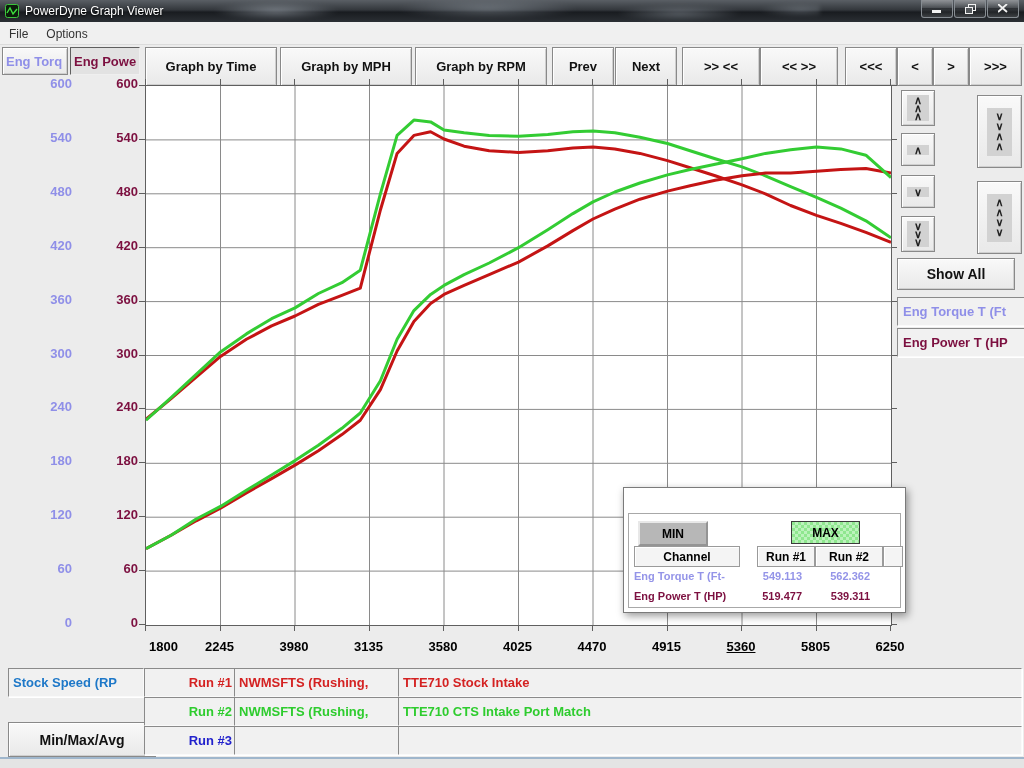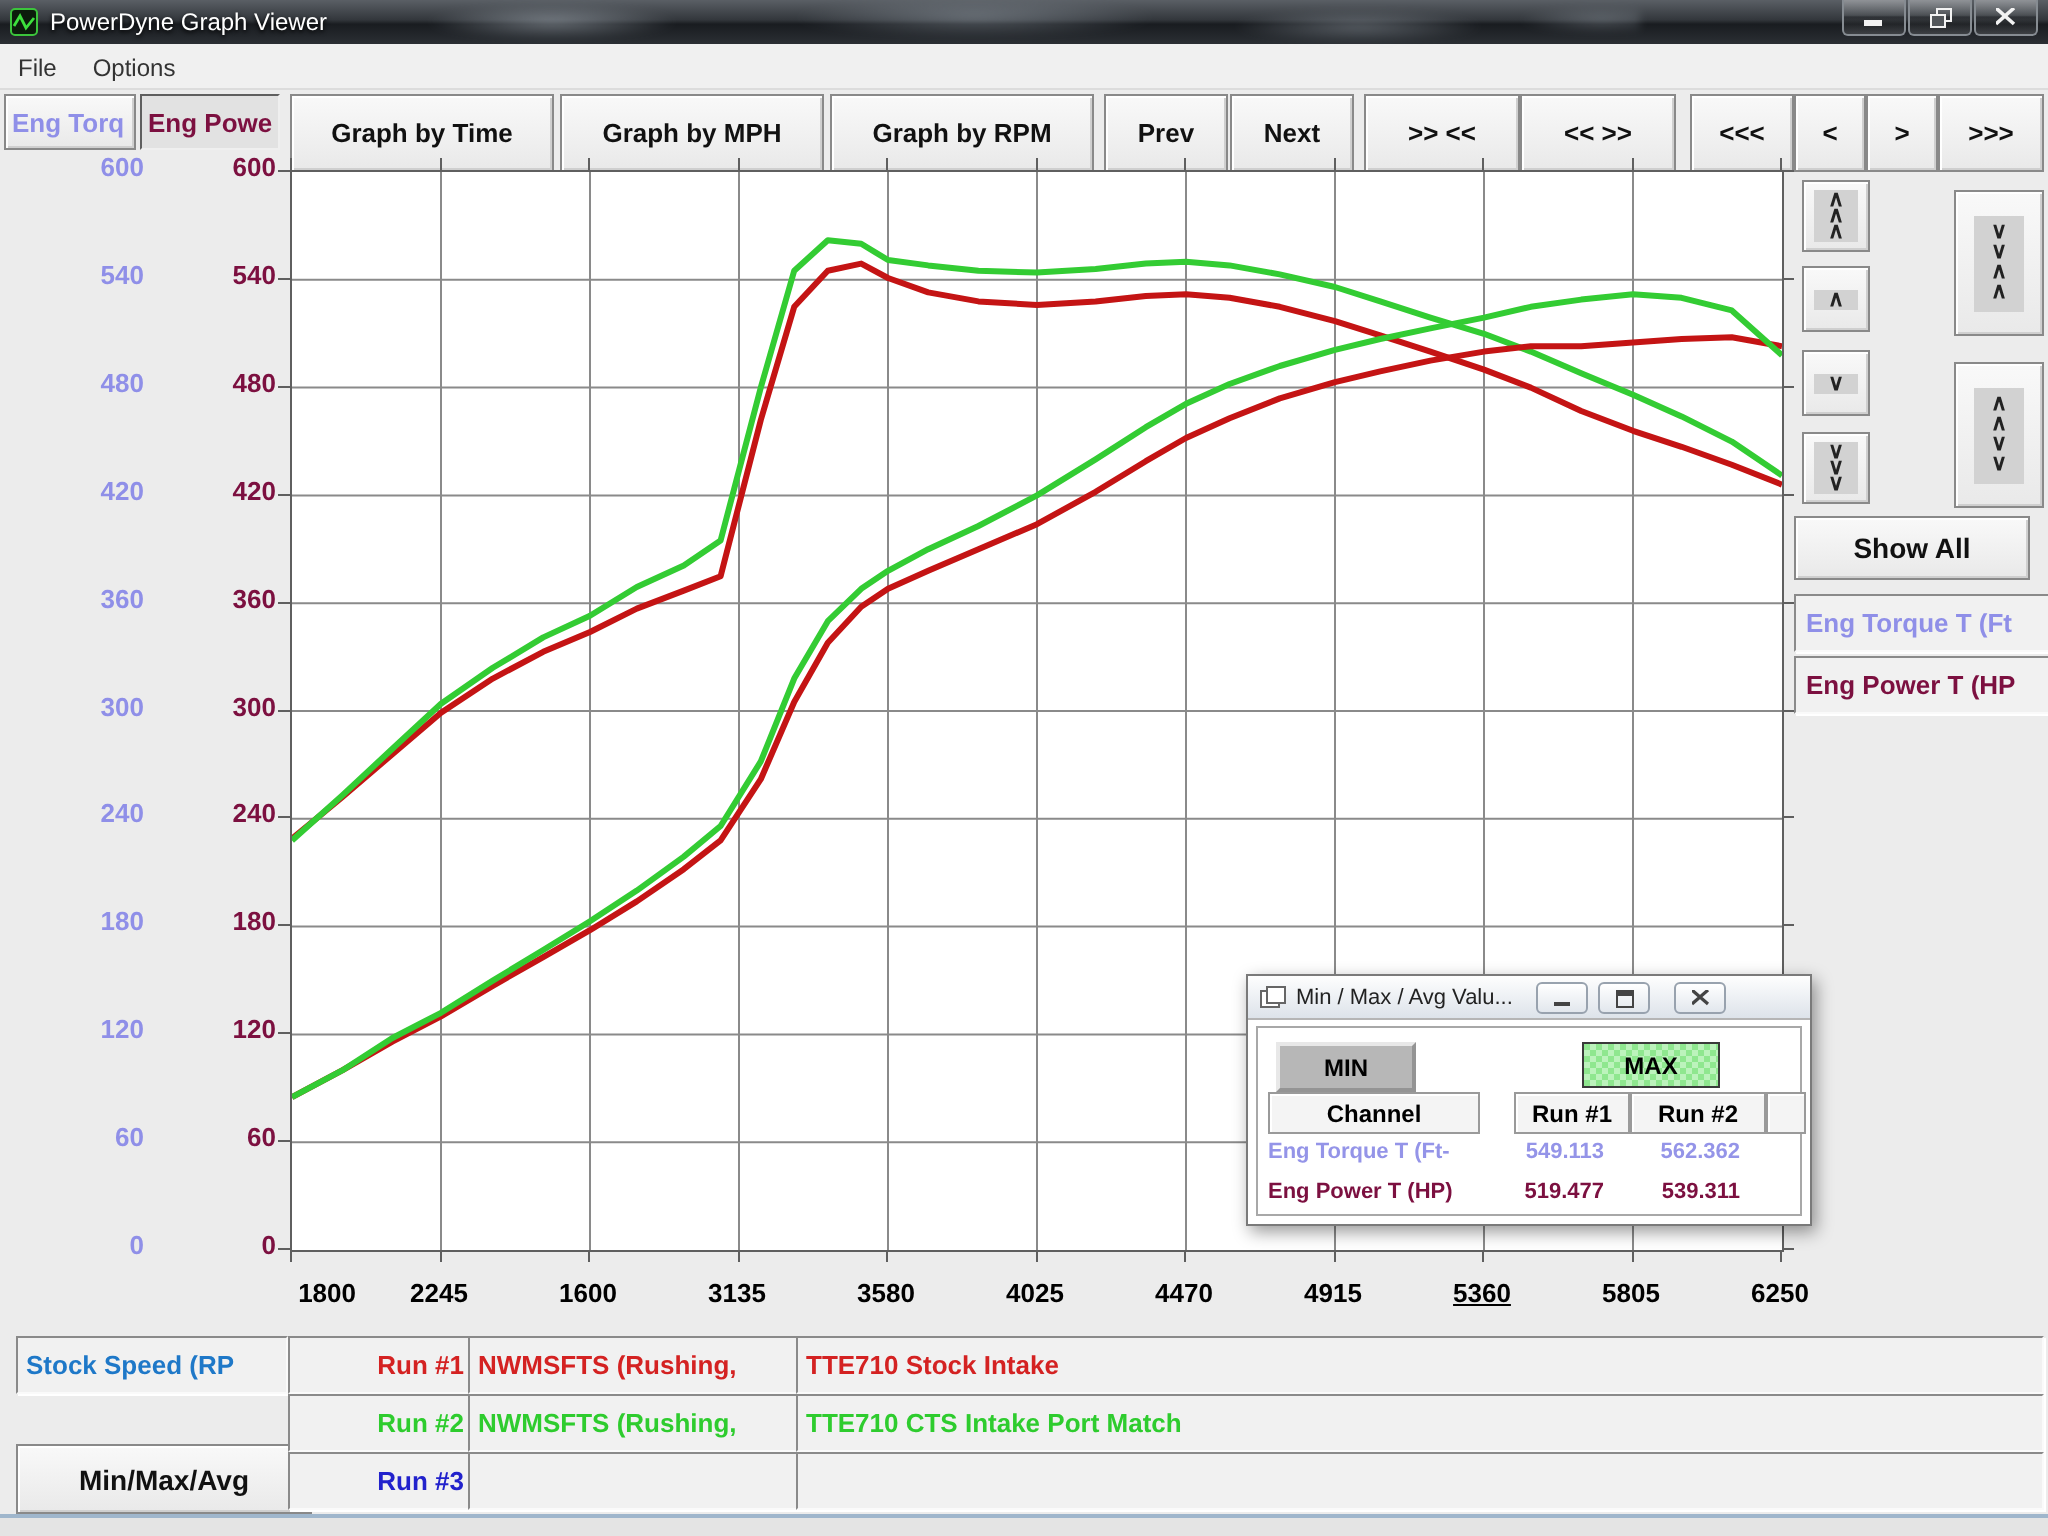--- a/index.html
+++ b/index.html
@@ -178,21 +178,21 @@
       <line y1="0" y2="539" x1="670.5" x2="670.5" stroke="#8a8a8a"></line>
       <polyline points="0.0,333.3 25.1,312.6 50.2,291.1 74.5,270.4 100.4,253.3 125.6,239.9 149.0,230.0 172.4,218.3 195.9,209.3 214.3,202.1 234.4,124.0 251.1,67.4 267.9,49.4 284.6,45.8 298.0,53.0 318.1,60.2 343.2,64.7 372.5,66.5 401.8,64.7 426.9,62.0 447.0,61.1 468.8,62.9 493.9,67.4 521.5,74.6 544.1,81.7 569.2,89.8 596.0,98.8 619.4,107.8 644.6,119.5 670.5,129.4 694.8,137.4 719.9,146.4 745.0,156.3" fill="none" stroke="#c41414" stroke-width="3" stroke-linejoin="round"></polyline>
       <polyline points="0.0,334.2 25.1,311.7 50.2,288.4 74.5,265.9 100.4,247.9 125.6,232.7 149.0,221.9 172.4,207.5 195.9,196.7 214.3,184.2 234.4,107.8 251.1,49.4 267.9,34.1 284.6,35.9 298.0,44.0 318.1,46.7 343.2,49.4 372.5,50.3 401.8,48.5 426.9,45.8 447.0,44.9 468.8,46.7 493.9,51.2 521.5,57.5 544.1,64.7 569.2,72.8 596.0,80.9 619.4,89.8 644.6,100.6 670.5,111.4 694.8,122.2 719.9,134.8 745.0,151.8" fill="none" stroke="#33cc33" stroke-width="3" stroke-linejoin="round"></polyline>
       <polyline points="0.0,462.6 25.1,449.2 50.2,434.8 74.5,422.2 100.4,406.9 125.6,392.6 149.0,379.1 172.4,364.7 195.9,348.6 214.3,334.2 234.4,303.6 251.1,265.0 267.9,235.4 284.6,217.4 298.0,208.4 318.1,199.4 343.2,188.6 372.5,176.1 401.8,159.9 426.9,144.6 447.0,133.0 468.8,123.1 493.9,113.2 521.5,105.1 544.1,99.7 569.2,94.3 596.0,89.8 619.4,87.1 644.6,87.1 670.5,85.3 694.8,83.5 719.9,82.6 745.0,87.1" fill="none" stroke="#c41414" stroke-width="3" stroke-linejoin="round"></polyline>
       <polyline points="0.0,462.6 25.1,449.2 50.2,433.0 74.5,420.4 100.4,404.3 125.6,389.0 149.0,374.6 172.4,359.3 195.9,342.3 214.3,327.0 234.4,294.7 251.1,253.3 267.9,224.6 284.6,208.4 298.0,199.4 318.1,188.6 343.2,177.0 372.5,161.7 401.8,143.7 426.9,127.6 447.0,115.9 468.8,106.0 493.9,97.0 521.5,88.9 544.1,83.5 569.2,78.2 596.0,72.8 619.4,67.4 644.6,63.8 670.5,61.1 694.8,62.9 719.9,69.2 745.0,91.6" fill="none" stroke="#33cc33" stroke-width="3" stroke-linejoin="round"></polyline>
     </svg>
 </div>
 <div id="xaxis">
     <div class="xlab" style="left: 112px; top: 639px; text-align: right;">1800</div>
     <div class="xlab" style="left: 186.5px; top: 639px;">2245</div>
-    <div class="xlab" style="left: 261px; top: 639px;">1600</div>
+    <div class="xlab" style="left: 261px; top: 639px;">3980</div>
     <div class="xlab" style="left: 335.5px; top: 639px;">3135</div>
     <div class="xlab" style="left: 410px; top: 639px;">3580</div>
     <div class="xlab" style="left: 484.5px; top: 639px;">4025</div>
     <div class="xlab" style="left: 559px; top: 639px;">4470</div>
     <div class="xlab" style="left: 633.5px; top: 639px;">4915</div>
     <div class="xlab" style="left: 708px; top: 639px; text-decoration: underline;">5360</div>
     <div class="xlab" style="left: 782.5px; top: 639px;">5805</div>
     <div class="xlab" style="left: 857px; top: 639px;">6250</div>
   </div>
 <div id="ticks">
@@ -248,47 +248,20 @@
     <div class="btn scrollbtn" style="left: 901px; top: 175px; width: 32px; height: 31px;"><div class="pad"><div class="chev">∨</div></div></div>
     <div class="btn scrollbtn" style="left: 901px; top: 216px; width: 32px; height: 34px;"><div class="pad"><div class="chev">∨</div><div class="chev">∨</div><div class="chev">∨</div></div></div>
     <div class="btn scrollbtn" style="left: 977px; top: 95px; width: 43px; height: 71px;"><div class="pad" style="padding: 4px 8px;"><div class="chev" style="height: 10px;">∨</div><div class="chev" style="height: 10px;">∨</div><div class="chev" style="height: 10px;">∧</div><div class="chev" style="height: 10px;">∧</div></div></div>
     <div class="btn scrollbtn" style="left: 977px; top: 181px; width: 43px; height: 71px;"><div class="pad" style="padding: 4px 8px;"><div class="chev" style="height: 10px;">∧</div><div class="chev" style="height: 10px;">∧</div><div class="chev" style="height: 10px;">∨</div><div class="chev" style="height: 10px;">∨</div></div></div>
   </div>
 <button class="btn" style="left:897px;top:258px;width:118px;height:32px;font-size:14px">Show All</button>
 <div class="sunken lbox rchan" style="left:897px;top:297px;width:127px;height:27px;color:#8f8fe8">Eng Torque T (Ft</div>
 <div class="sunken lbox rchan" style="left:897px;top:328px;width:127px;height:27px;color:#7c1040">Eng Power T (HP</div>
 
 <div class="mmwin">
-  <div class="mmtitle">
-    <span class="mmicon">
-      <svg width="13" height="11">
-          <rect x="0.5" y="2.5" width="9" height="8" fill="#fff" stroke="#666"></rect>
-          <rect x="3.5" y="0.5" width="9" height="8" fill="#fff" stroke="#666"></rect>
-        </svg>
-    </span>
-    <span>Min / Max / Avg Valu...</span>
-    <div style="position:absolute;right:42px;top:3px;display:flex">
-      <span class="mmb">
-          <svg width="9" height="7">
-            <rect x="0" y="5" width="8" height="2" fill="#444"></rect>
-          </svg>
-        </span>
-      <span class="mmb">
-          <svg width="9" height="9">
-            <rect x="0.5" y="0.5" width="8" height="8" fill="none" stroke="#444"></rect>
-            <rect x="0.5" y="0.5" width="8" height="2.5" fill="#444"></rect>
-          </svg>
-        </span>
-      <span class="mmb" style="margin-left:12px">
-          <svg width="9" height="8">
-            <path d="M0 0 L8 7 M8 0 L0 7" stroke="#444" stroke-width="1.6"></path>
-          </svg>
-        </span>
-    </div>
-  </div>
   <div class="mmframe"></div>
   <div class="minbtn" style="left:14px;top:33px;width:66px;height:21px">MIN</div>
   <div class="maxbtn" style="left:167px;top:33px;width:67px;height:21px">MAX</div>
   <div class="mmhead" style="left:10px;top:58px;width:104px">Channel</div>
   <div class="mmhead" style="left:133px;top:58px;width:56px">Run #1</div>
   <div class="mmhead" style="left:191px;top:58px;width:66px">Run #2</div>
   <div class="mmhead" style="left:259px;top:58px;width:18px"></div>
   <div id="mmrows">
       <div class="mmrow-label" style="left: 10px; top: 82px; color: rgb(148, 148, 232);">Eng Torque T (Ft-</div>
       <div class="mmval" style="left: 118px; top: 82px; width: 60px; color: rgb(148, 148, 232);">549.113</div>

